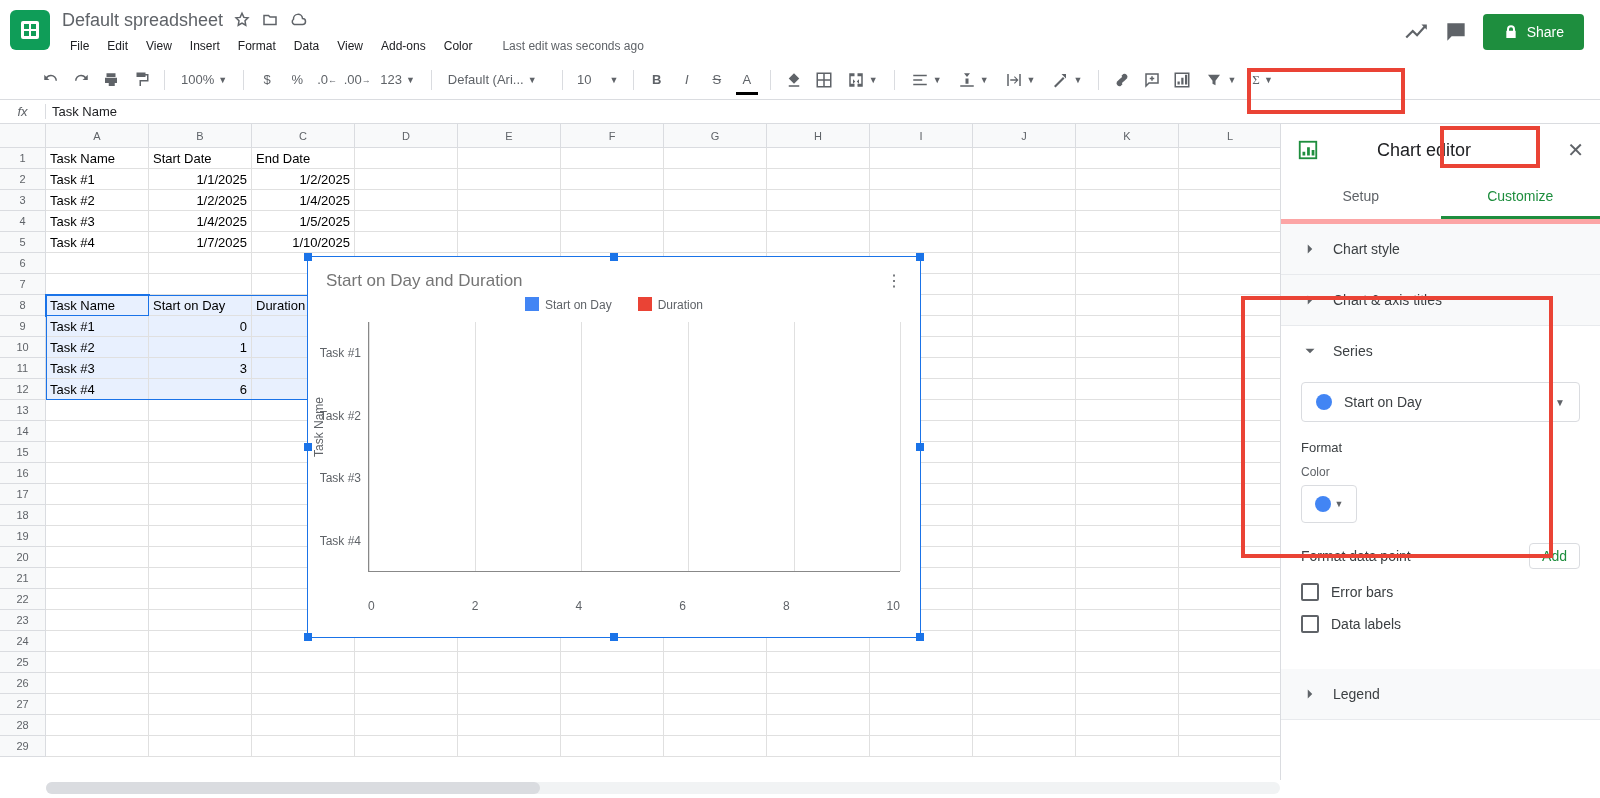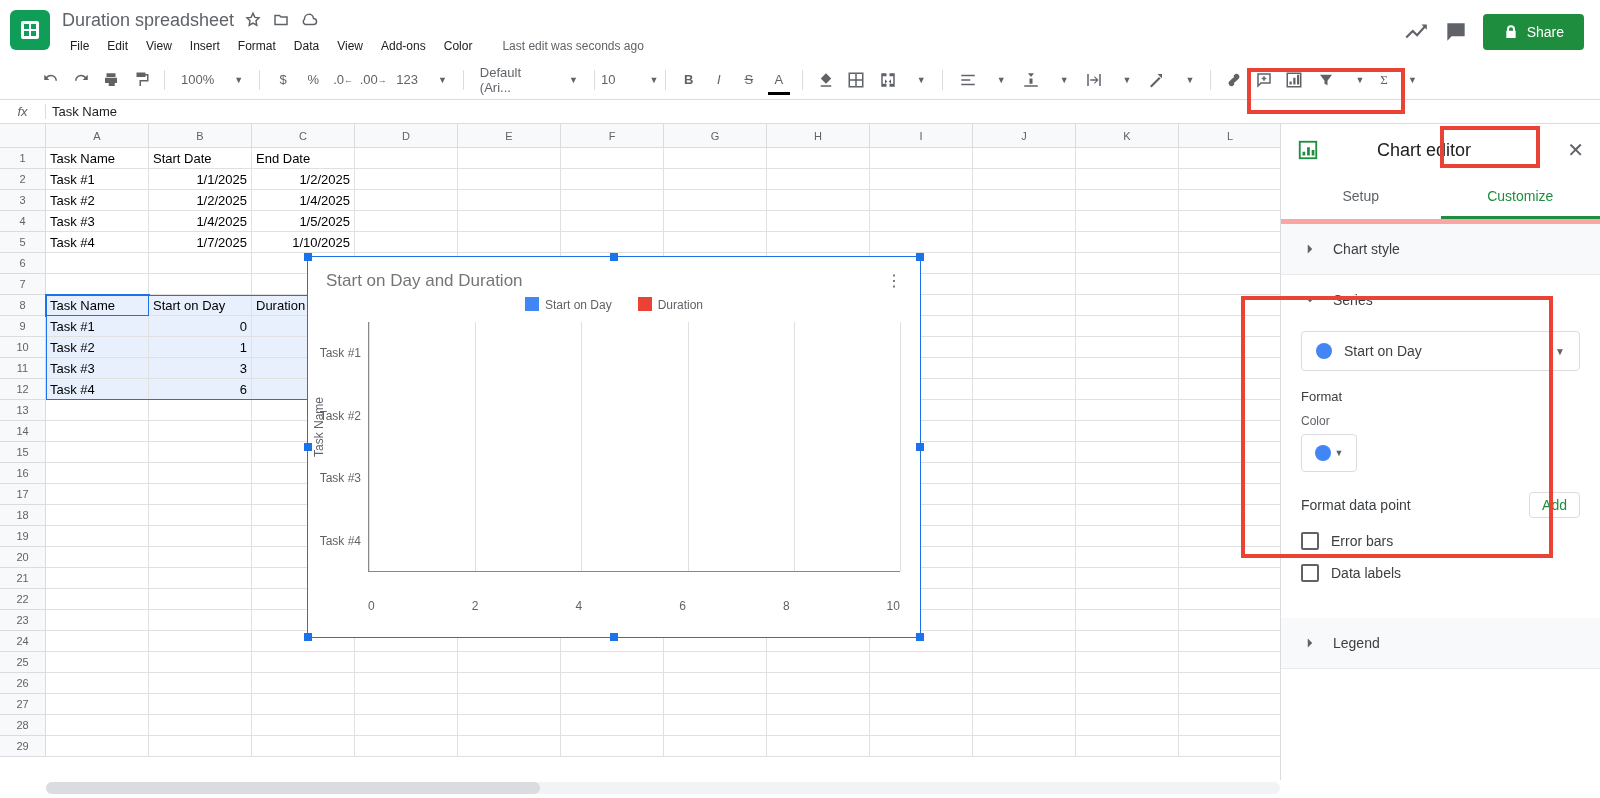--- a/index.html
+++ b/index.html
@@ -18,21 +18,21 @@
 .last-edit { color:#5f6368; margin-left:12px; }
 .hdr-right { display:flex; align-items:center; gap:14px; margin-top:6px; }
 .hr-ico { width:26px; height:26px; fill:#5f6368; }
 .share-btn { background:#1e8e3e; color:#fff; border:none; height:36px; padding:0 20px; border-radius:4px; font-weight:500; font-size:14px; display:flex; align-items:center; gap:8px; }
 
 
 .tbar { height:40px; border-bottom:1px solid #dadce0; display:flex; align-items:center; padding:0 10px 0 38px; gap:4px; color:#5f6368; font-size:13px; }
 .tbar .sep { width:1px; height:20px; background:#dadce0; margin:0 6px; }
 .tb-btn { width:26px; height:26px; display:flex; align-items:center; justify-content:center; border-radius:2px; }
 .tb-btn svg { width:18px; height:18px; fill:#5f6368; }
-.tb-drop { display:flex; align-items:center; gap:20px; padding:0 6px; height:26px; }
+.tb-drop { display:flex; align-items:center; gap:4px; padding:0 6px; height:26px; }
 .tb-drop .car { font-size:9px; color:#5f6368; }
 .tb-txt { padding:0 4px; }
 .tc-A { position:relative; }
 .tc-A .bar { position:absolute; bottom:-2px; left:2px; right:2px; height:3px; background:#000; }
 
 
 .fbar { height:24px; border-bottom:1px solid #dadce0; display:flex; align-items:center; font-size:13px; font-style:italic; color:#5f6368; }
 .fx { width:46px; text-align:center; border-right:1px solid #dadce0; }
 .fval { padding-left:6px; font-style:normal; color:#202124; }
 
@@ -102,21 +102,21 @@
     <svg viewBox="0 0 24 24">
         <rect x="3" y="3" width="18" height="18" rx="2" fill="#fff"></rect>
         <rect x="6" y="6" width="5" height="5" fill="#0f9d58"></rect>
         <rect x="13" y="6" width="5" height="5" fill="#0f9d58"></rect>
         <rect x="6" y="13" width="5" height="5" fill="#0f9d58"></rect>
         <rect x="13" y="13" width="5" height="5" fill="#0f9d58"></rect>
       </svg>
   </div>
   <div class="title-blk">
     <div class="title-row">
-      <span class="doc-title">Duration spreadsheet</span>
+      <span class="doc-title">Default spreadsheet</span>
       <svg class="tico" viewBox="0 0 24 24">
           <path fill="none" stroke="#5f6368" stroke-width="2" d="M12 3l2.5 5.5L20 9l-4 4 1 6-5-3-5 3 1-6-4-4 5.5-.5z"></path>
         </svg>
       <svg class="tico" viewBox="0 0 24 24">
           <path fill="none" stroke="#5f6368" stroke-width="2" d="M4 6h6l2 2h8v10H4z"></path>
         </svg>
       <svg class="tico" viewBox="0 0 24 24">
           <path fill="none" stroke="#5f6368" stroke-width="2" d="M7 18h11a4 4 0 000-8 6 6 0 00-12 1 4 4 0 001 7z"></path>
         </svg>
     </div>
@@ -818,20 +818,26 @@
       <div class="ptab">Setup</div>
       <div class="ptab active">Customize</div>
     </div>
     <div style="overflow:auto;flex:1;">
       <div class="psec card">
         <svg class="chev" viewBox="0 0 24 24">
             <path d="M9 6l6 6-6 6z"></path>
           </svg>
         <span>Chart style</span>
       </div>
+      <div class="psec card">
+        <svg class="chev" viewBox="0 0 24 24">
+            <path d="M9 6l6 6-6 6z"></path>
+          </svg>
+        <span>Chart &amp; axis titles</span>
+      </div>
       <div class="psec" style="border:none;">
         <svg class="chev" viewBox="0 0 24 24">
             <path d="M6 9l6 6 6-6z"></path>
           </svg>
         <span>Series</span>
       </div>
       <div class="series-body">
         <div class="series-sel">
           <span class="dot" style="background:#4285f4;"></span>
           <span style="flex:1;">Start on Day</span>

